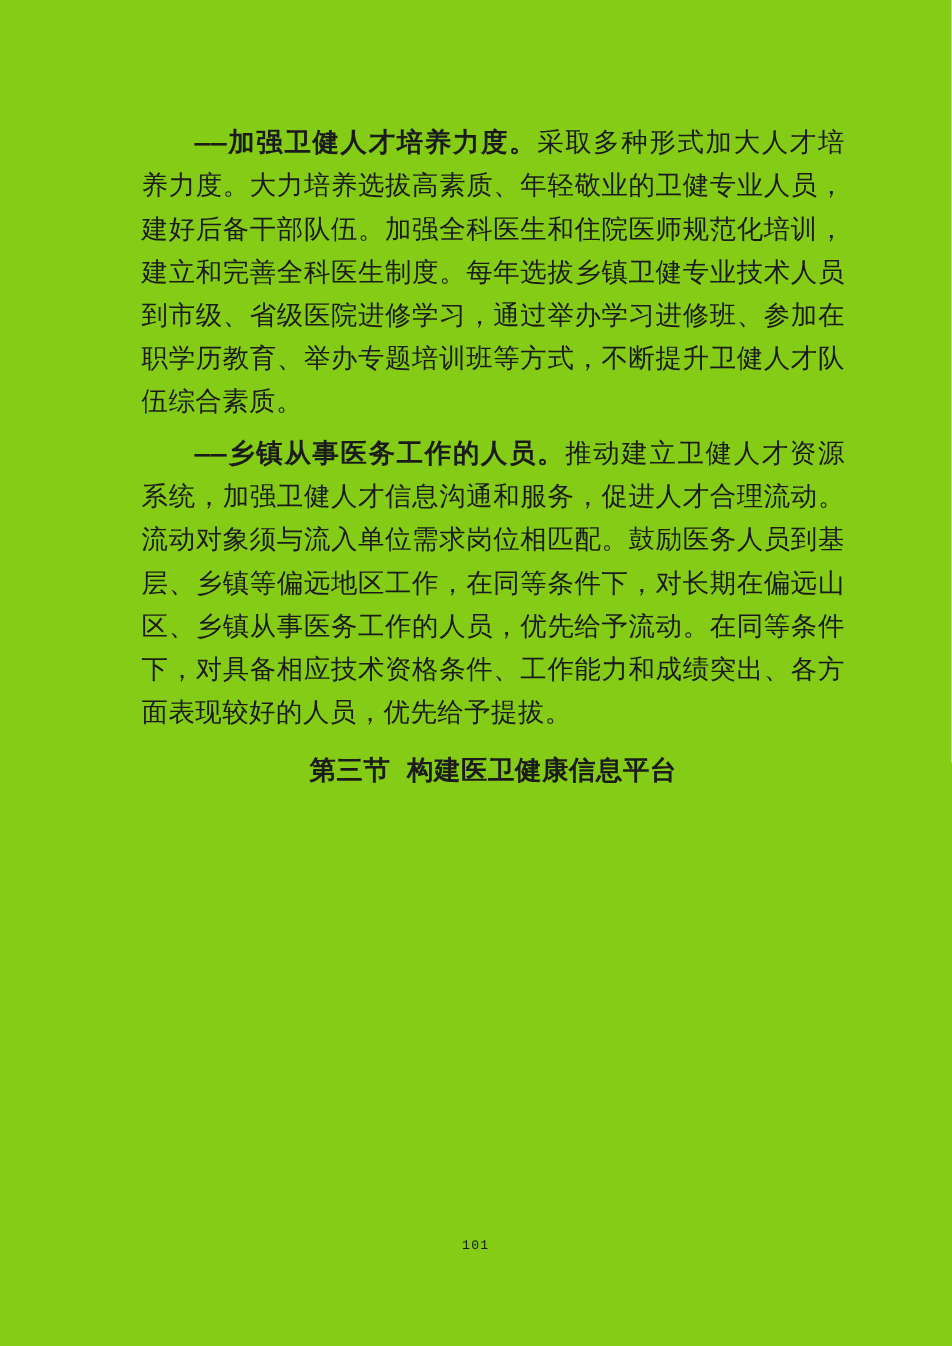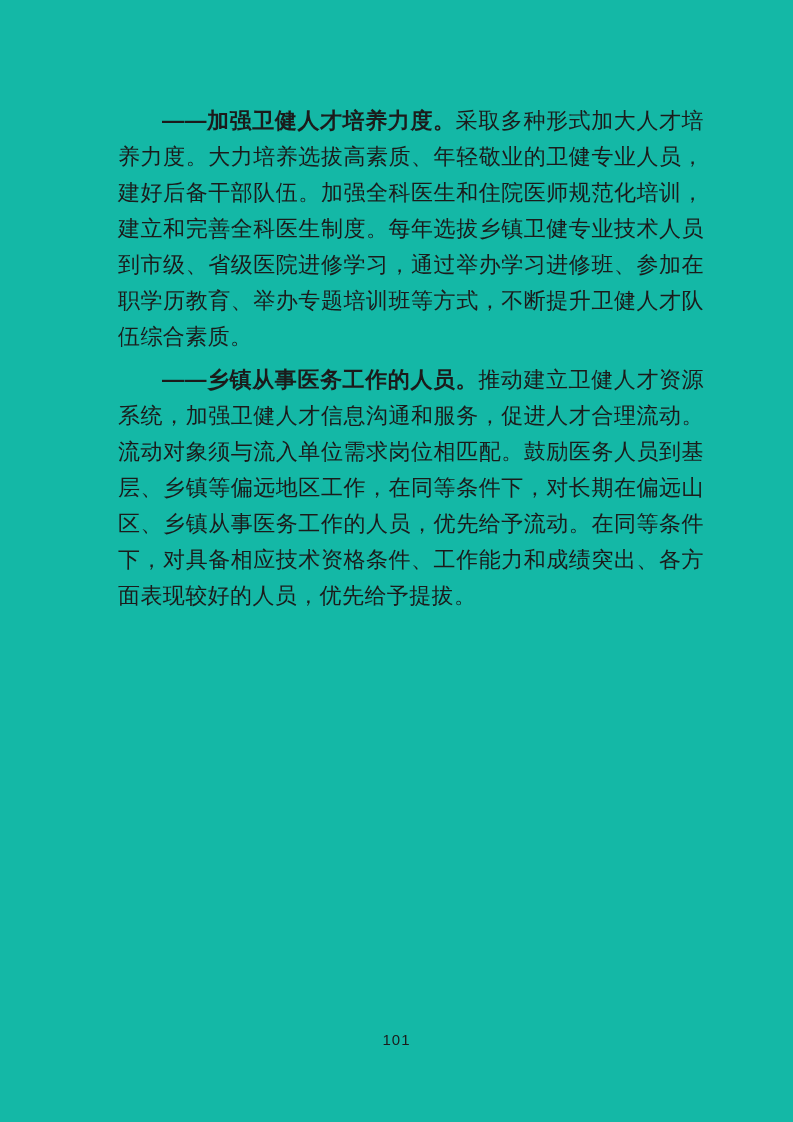--- a/index.html
+++ b/index.html
@@ -5,23 +5,23 @@
   html, body {
     margin: 0;
     padding: 0;
     background: #e8e8e8;
   }
   .page {
     position: relative;
     width: 793px;
     height: 1122px;
     margin: 0 auto;
-    background: #14b8a6;
+    background: #84cc16;
     color: #1b1b1b;
-    font-family: Liberation Sans, sans-serif;
+    font-family: Liberation Mono, monospace;
     overflow: hidden;
   }
   .content {
     position: absolute;
     left: 118px;
     top: 103px;
     width: 586px;
   }
   .para {
     margin: 0 0 7px 0;
@@ -44,39 +44,40 @@
     text-align: center;
     letter-spacing: 0.5px;
     margin: 12px 0 19px 0;
   }
   .page-number {
     position: absolute;
     left: 0;
     right: 0;
     bottom: 74px;
     text-align: center;
-    font-size: 15px;
+    font-size: 11px;
     line-height: 17px;
     letter-spacing: 1px;
     color: #1b1b1b;
   }
 </style>
 </head>
 <body>
 
 <div class="page">
   <div class="content">
 
     <p class="para">
       <span class="lead">——加强卫健人才培养力度。</span><span>采取多种形式加大人才培养力度。大力培养选拔高素质、年轻敬业的卫健专业人员，建好后备干部队伍。加强全科医生和住院医师规范化培训，建立和完善全科医生制度。每年选拔乡镇卫健专业技术人员到市级、省级医院进修学习，通过举办学习进修班、参加在职学历教育、举办专题培训班等方式，不断提升卫健人才队伍综合素质。</span>
     </p>
 
 
     <p class="para">
       <span class="lead">——乡镇从事医务工作的人员。</span><span>推动建立卫健人才资源系统，加强卫健人才信息沟通和服务，促进人才合理流动。流动对象须与流入单位需求岗位相匹配。鼓励医务人员到基层、乡镇等偏远地区工作，在同等条件下，对长期在偏远山区、乡镇从事医务工作的人员，优先给予流动。在同等条件下，对具备相应技术资格条件、工作能力和成绩突出、各方面表现较好的人员，优先给予提拔。</span>
     </p>
 
+    <h2 class="section-heading">第三节 构建医卫健康信息平台</h2>
 
 
   </div>
 
   <div class="page-number">101</div>
 </div>
 
 </body></html>

